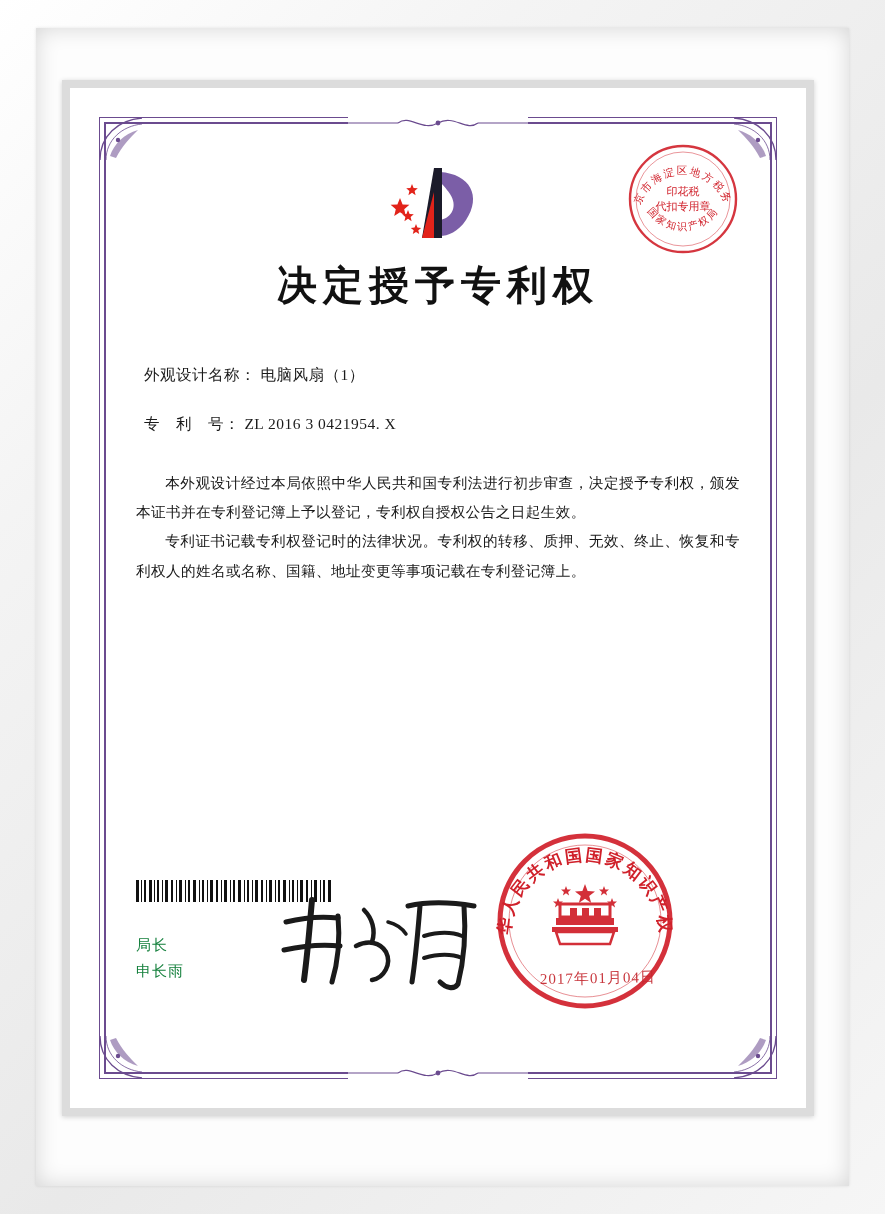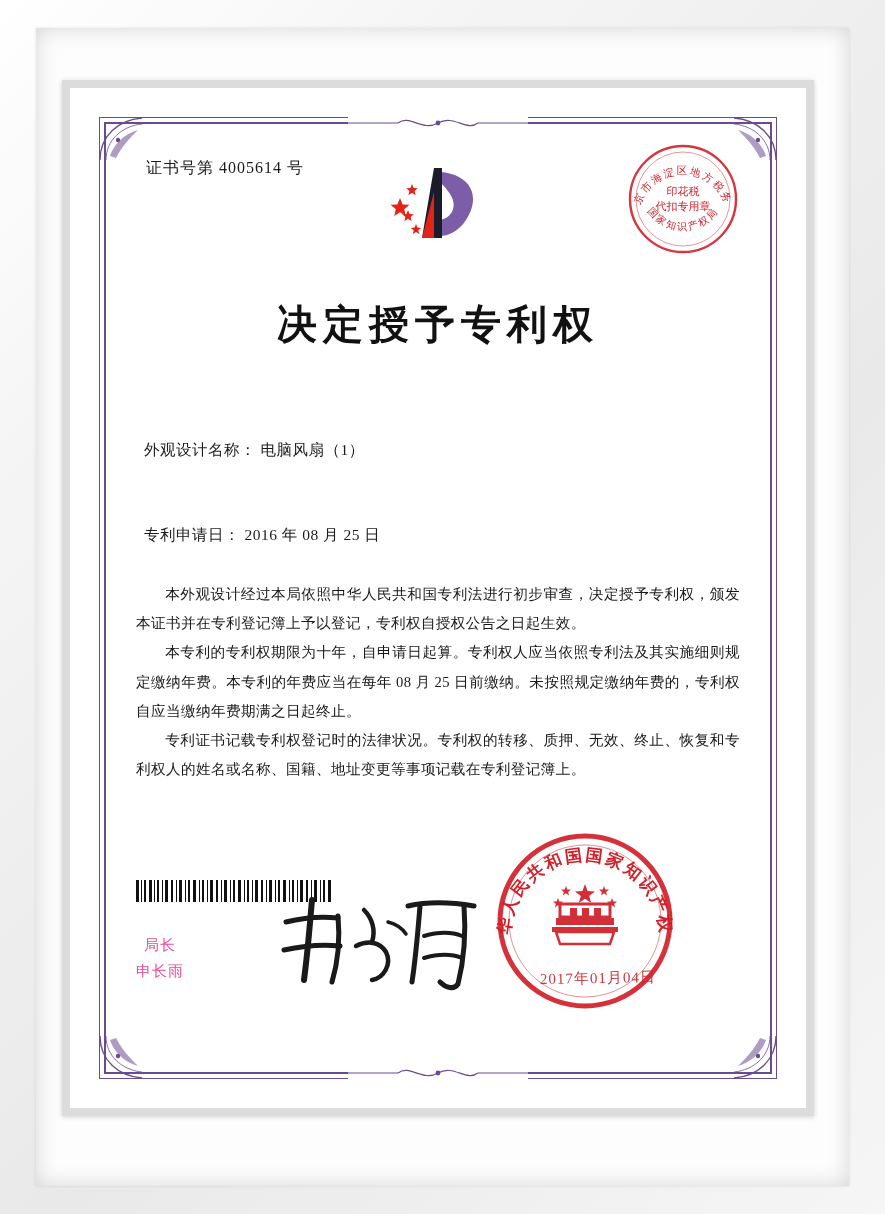--- a/index.html
+++ b/index.html
@@ -141,21 +141,21 @@
   .fields {
     margin: 52px 0 0 16px;
   }
   .field {
     font-size: 15.5px;
     color: #1b1b1b;
     margin-bottom: 28px;
     letter-spacing: 0.5px;
     white-space: nowrap;
   }
-  .field .lbl { display: inline-block; margin-top: 36px; }
+  .field .lbl { display: inline-block; }
   .field .val { display: inline-block; }
 
   .body-text {
     margin: 34px 8px 0 8px;
     font-size: 14.6px;
     line-height: 2.0;
     color: #181818;
     text-align: justify;
     letter-spacing: 0.4px;
   }
@@ -175,23 +175,22 @@
     height: 22px;
     background: #111;
   }
 
   #director {
     position: absolute;
     left: 8px;
     bottom: 86px;
     font-size: 15px;
     line-height: 1.7;
-    color: #ec4899;
+    color: #15803d;
     letter-spacing: 1px;
-    text-align: center;
   }
 
   #signature {
     position: absolute;
     left: 140px;
     bottom: 72px;
     width: 230px;
     height: 110px;
   }
 
@@ -278,21 +277,20 @@
         <svg width="180" height="22" viewBox="0 0 180 22">
           <path d="M0 11 H50 M130 11 H180" stroke="#6b4b8f" stroke-width="1.2" fill="none"></path>
           <path d="M50 11 C62 2 74 20 90 11 C106 2 118 20 130 11" fill="none" stroke="#6b4b8f" stroke-width="1.2"></path>
           <circle cx="90" cy="11" r="2.4" fill="#6b4b8f"></circle>
         </svg>
       </div>
     </div>
 
     <div id="content">
 
-      <div class="cert-no">证书号第 4005614 号</div>
 
       <div id="logo">
         <svg width="120" height="96" viewBox="0 0 120 96">
 
           <path d="M62 10 C92 12 104 34 88 58 C80 70 70 74 62 74 L62 58 C74 56 80 44 72 32 C68 26 64 22 62 20 Z" fill="#7b5ea7"></path>
 
           <path d="M56 6 L64 6 L64 76 L44 76 Z" fill="#1b1b2a"></path>
 
           <path d="M44 76 L56 30 L56 76 Z" fill="#e2231a"></path>
 
@@ -325,28 +323,27 @@
       </div>
 
       <h1 id="title">决定授予专利权</h1>
 
       <div class="fields">
         <div class="field">
           <span class="lbl">外观设计名称：</span>
           <span class="val">电脑风扇（1）</span>
         </div>
         <div class="field">
-          <span class="lbl">专利申请日：</span>
-          <span class="val">2016 年 08 月 25 日</span>
+          <span class="lbl">专　利　号：</span>
+          <span class="val">ZL 2016 3 0421954. X</span>
         </div>
       </div>
 
       <div class="body-text">
         <p>本外观设计经过本局依照中华人民共和国专利法进行初步审查，决定授予专利权，颁发本证书并在专利登记簿上予以登记，专利权自授权公告之日起生效。</p>
-        <p>本专利的专利权期限为十年，自申请日起算。专利权人应当依照专利法及其实施细则规定缴纳年费。本专利的年费应当在每年 08 月 25 日前缴纳。未按照规定缴纳年费的，专利权自应当缴纳年费期满之日起终止。</p>
         <p>专利证书记载专利权登记时的法律状况。专利权的转移、质押、无效、终止、恢复和专利权人的姓名或名称、国籍、地址变更等事项记载在专利登记簿上。</p>
       </div>
 
       <div id="barcode">
         <div class="bc-bar" style="left:0px;width:3px"></div>
         <div class="bc-bar" style="left:5px;width:1px"></div>
         <div class="bc-bar" style="left:8px;width:2px"></div>
         <div class="bc-bar" style="left:13px;width:3px"></div>
         <div class="bc-bar" style="left:18px;width:1px"></div>
         <div class="bc-bar" style="left:21px;width:2px"></div>

